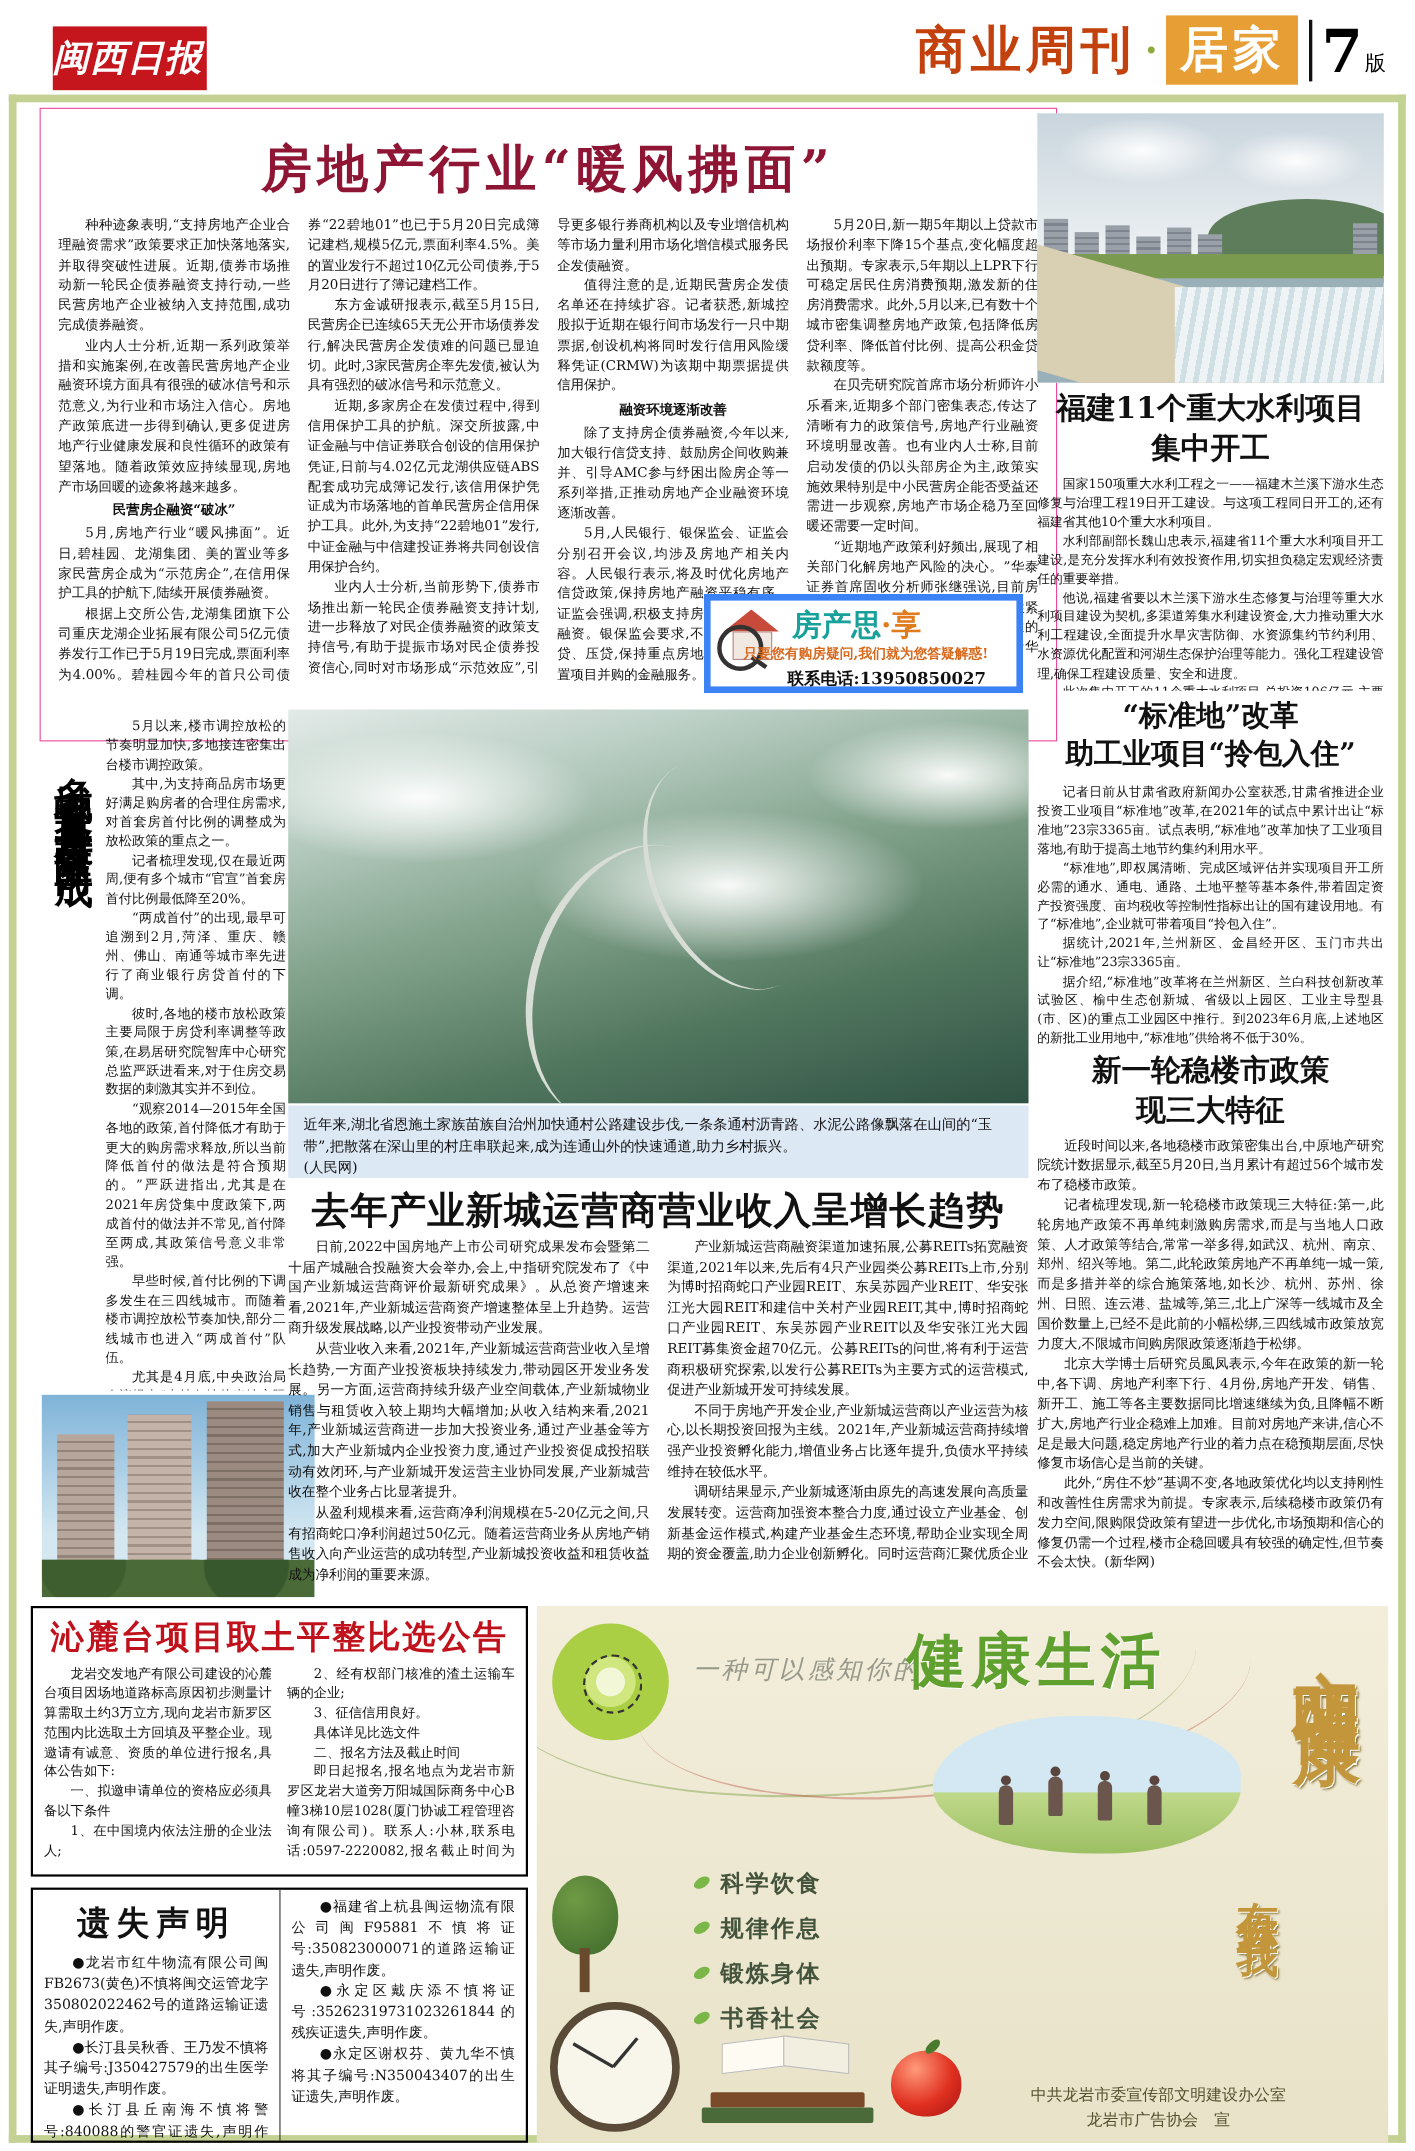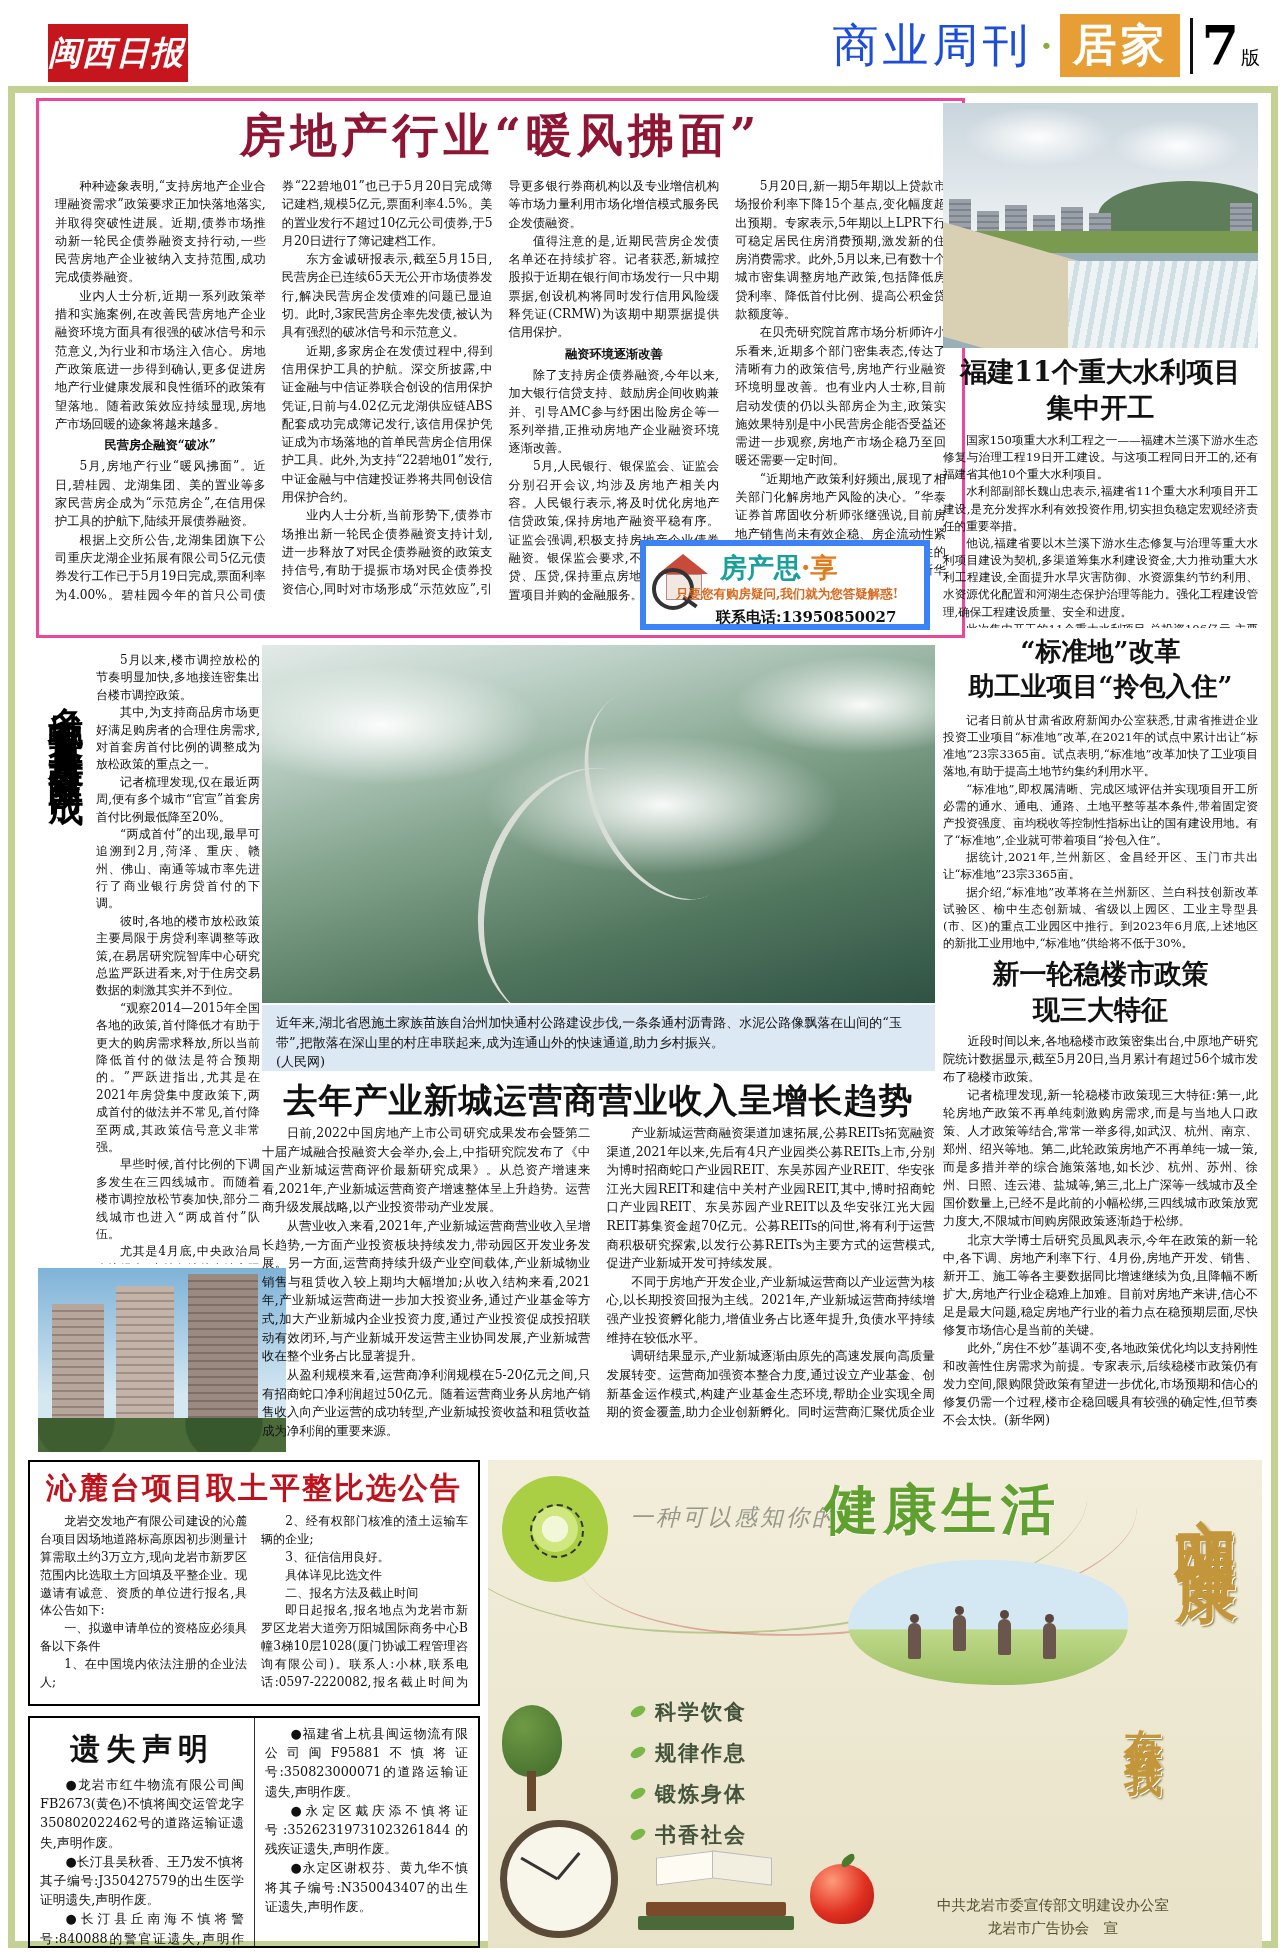--- a/index.html
+++ b/index.html
@@ -8,29 +8,29 @@
   .abs{position:absolute;}
   
   .frame{background:#c3d293;position:absolute;}
   
   .masthead{position:absolute;left:48px;top:24px;width:140px;height:58px;background:#c5161d;
             color:#fff;font-weight:bold;font-size:33px;display:flex;align-items:center;justify-content:flex-start;
             letter-spacing:1px;font-style:italic;}
   .hmeta{position:absolute;left:202px;top:26px;font-family:"DejaVu Sans","Liberation Sans",sans-serif;
          font-size:13px;line-height:1.55;color:#222;}
   .section{position:absolute;right:26px;top:14px;display:flex;align-items:center;}
-  .sec-main{color:#1d4ed8;font-size:46px;font-weight:normal;letter-spacing:4px;}
+  .sec-main{color:#c2410c;font-size:46px;font-weight:bold;letter-spacing:4px;}
   .sec-dot{color:#8cab3c;font-size:34px;font-weight:bold;margin:0 8px;}
   .sec-sub{background:#e79f35;color:#fff;font-size:44px;font-weight:bold;padding:2px 12px;letter-spacing:4px;}
   .sec-bar{width:3px;height:56px;background:#111;margin:0 8px 0 10px;}
   .sec-no{font-size:54px;font-weight:bold;color:#000;line-height:1;}
   .sec-ban{font-size:19px;color:#000;align-self:flex-end;margin:0 0 6px 2px;}
   
-  .main-box{position:absolute;left:36px;top:98px;width:891px;height:534px;border:3px solid #ec4899;
-            padding:0 16px;box-sizing:content-box;background:#fff;}
+  .main-box{position:absolute;left:36px;top:98px;width:891px;height:534px;border:1px solid #ec4899;
+            padding:20px 16px;box-sizing:content-box;background:#fff;}
   .main-title{text-align:center;font-size:46px;font-weight:bold;color:#8e1533;letter-spacing:5px;margin:4px 0 10px 0;}
   .main-cols{columns:4;column-gap:16px;height:452px;overflow:hidden;font-size:12.2px;line-height:1.5;text-align:justify;}
   .fp{text-indent:2em;margin:0;}
   .fh{font-weight:bold;text-align:center;text-indent:0;margin:3px 0;}
   
   .house-ad{position:absolute;left:640px;top:540px;width:290px;height:90px;background:#fff;
             border:6px solid #3b82f6;box-shadow:0 0 0 2px #fff inset;padding:4px 8px;box-sizing:border-box;}
   .ha-house{position:absolute;left:8px;top:8px;width:58px;height:50px;}
   .ha-roof{position:absolute;left:4px;top:0;width:0;height:0;border-left:25px solid transparent;border-right:25px solid transparent;border-bottom:20px solid #c84a3a;}
   .ha-body{position:absolute;left:12px;top:20px;width:34px;height:24px;background:#f2e8e2;border:1px solid #b88;}

